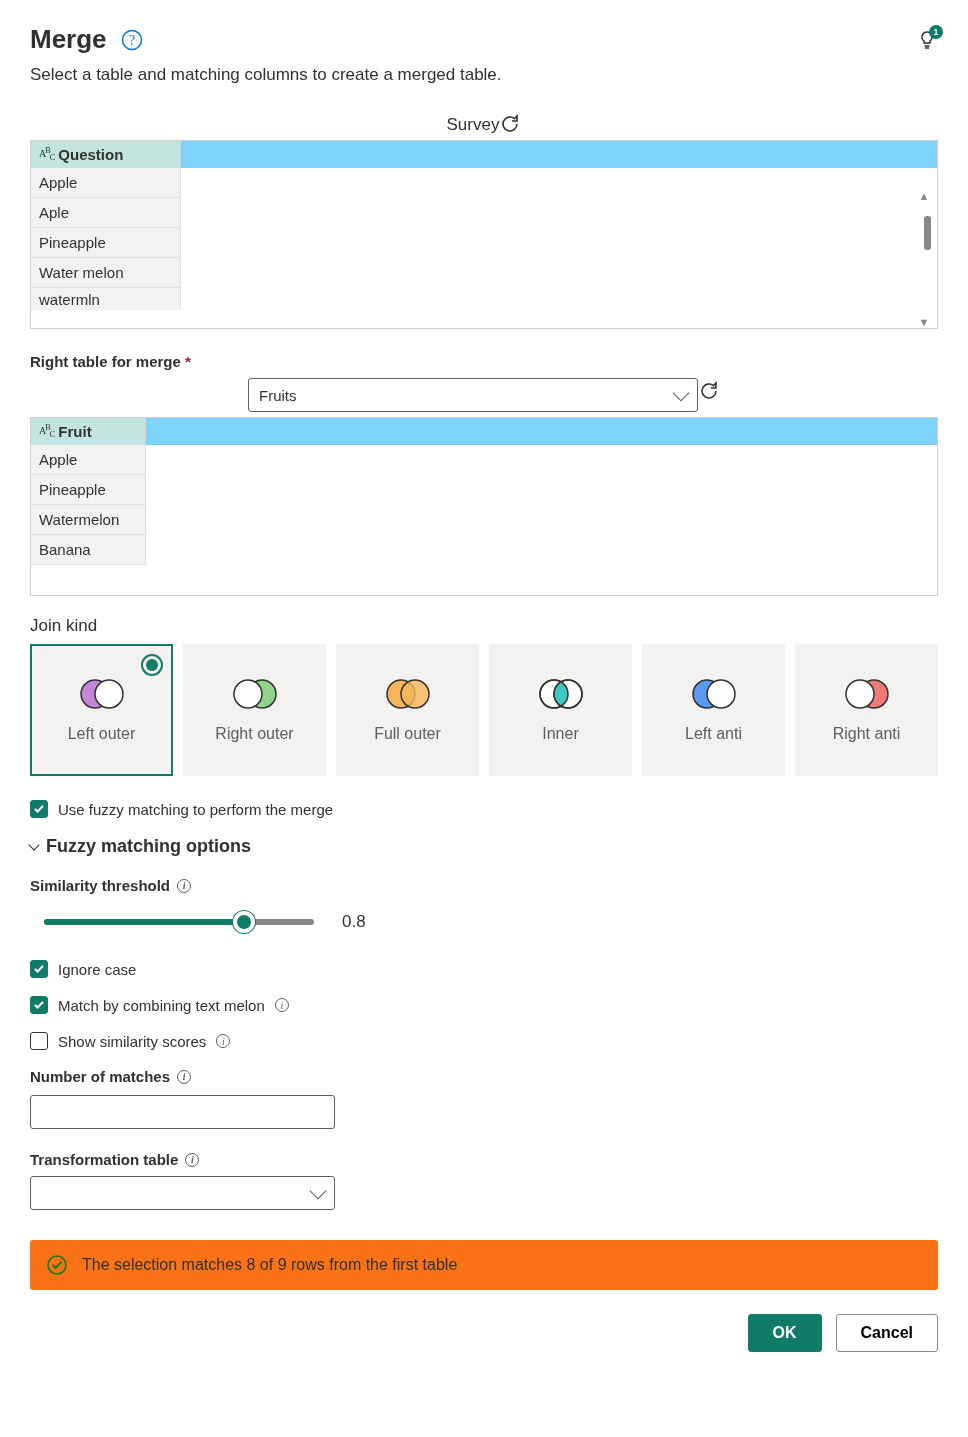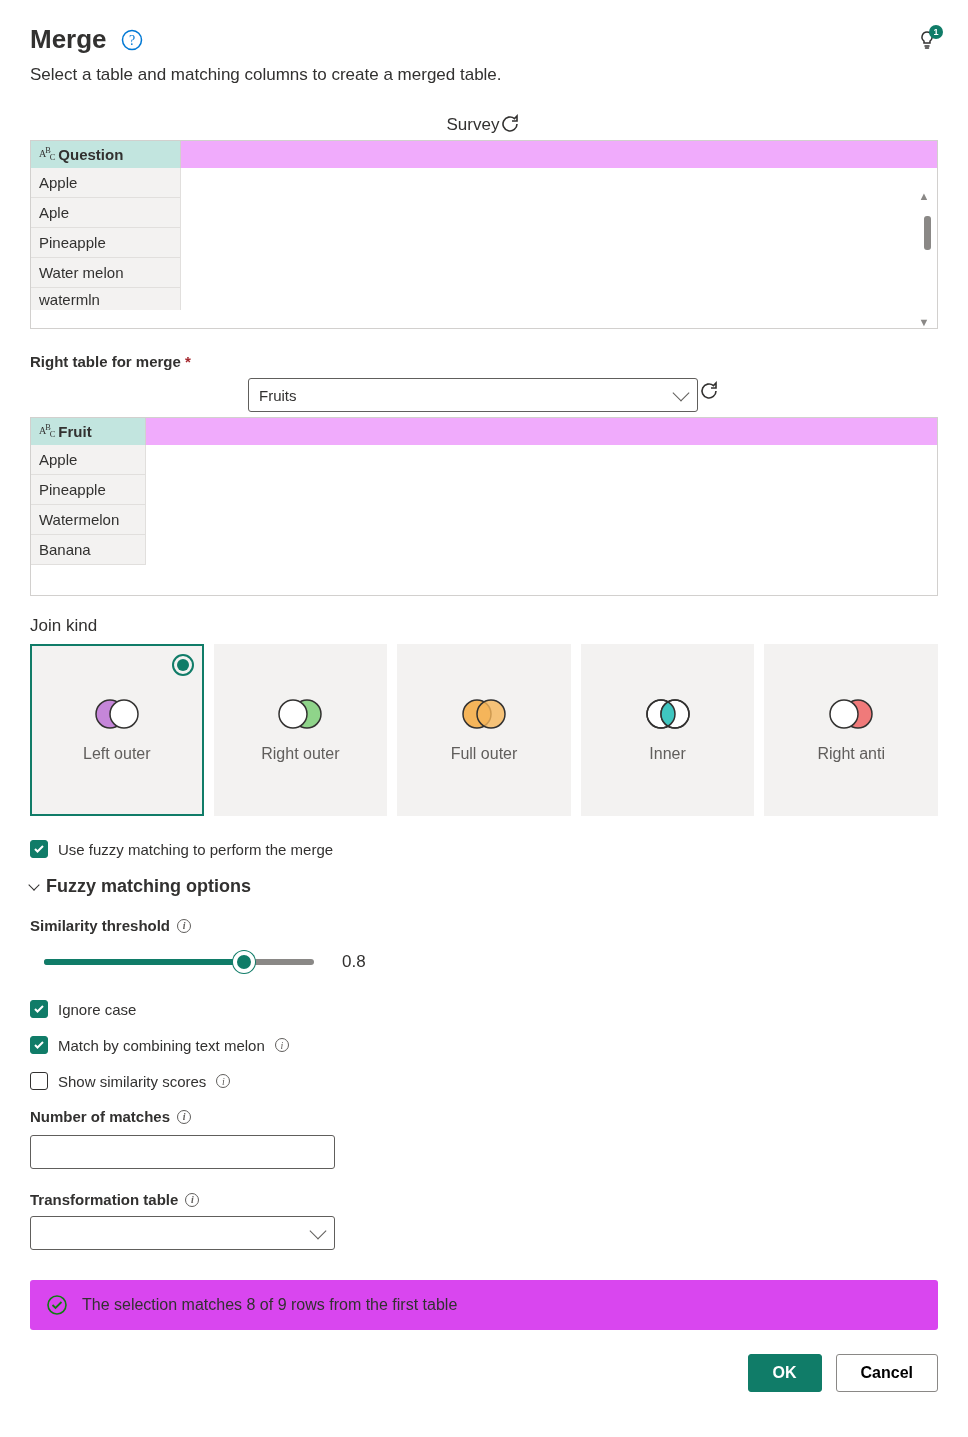--- a/index.html
+++ b/index.html
@@ -6,54 +6,54 @@
   body { font-family: "Segoe UI", -apple-system, sans-serif; font-size: 14px; color: #323130; background: #fff; padding: 24px 30px; width: 968px; }
   .header-row { display: flex; align-items: center; justify-content: space-between; }
   .title-group { display: flex; align-items: center; gap: 14px; }
   h1 { font-size: 26px; font-weight: 600; }
   .subtitle { font-size: 17px; color: #323130; margin-top: 10px; margin-bottom: 28px; }
   .section-row { display: flex; justify-content: center; align-items: flex-end; margin-bottom: 5px; }
   .section-label { font-size: 17px; }
   .section-label-bold { font-size: 15px; font-weight: 600; }
   .req { color: #a4262c; }
   .table-wrap { border: 1px solid #d2d0ce; width: 100%; background: #fff; margin-bottom: 24px; position: relative; }
-  .table-header { background: #f0abfc; display: flex; }
+  .table-header { background: #7dd3fc; display: flex; }
   .col-hdr { background: #c2e5df; padding: 5px 8px; font-weight: 600; font-size: 15px; display: flex; align-items: center; gap: 4px; border-right: 1px solid #d2d0ce; }
   .col-hdr.w1 { width: 150px; }
   .col-hdr.w2 { width: 115px; }
   .table-body { display: flex; }
   .table-col { display: flex; flex-direction: column; align-items: center; }
   .cell { background: #f3f2f1; border-bottom: 1px solid #e1dfdd; border-right: 1px solid #e1dfdd; padding: 4px 8px; font-size: 15px; height: 30px; display: flex; align-items: center; }
   .table-col.w1 .cell { width: 150px; }
   .table-col.w2 .cell { width: 115px; }
   .table1 .table-body-area { height: 160px; overflow: hidden; position: relative; }
   .scroll-hints { position: absolute; right: 6px; top: 22px; bottom: 0; width: 14px; display: flex; flex-direction: column; justify-content: space-between; align-items: center; color: #8a8886; font-size: 11px; }
   .scroll-thumb { position: absolute; right: 6px; top: 48px; width: 7px; height: 34px; background: #8a8886; border-radius: 3px; }
   .table2 { margin-top: 4px; }
   .dropdown { height: 34px; width: 450px; border: 1px solid #605e5c; border-radius: 3px; padding: 0 10px; display: flex; align-items: center; justify-content: space-between; font-size: 15px; margin-top: 8px; cursor: pointer; }
   .dropdown.small { width: 305px; }
   .chev { width: 12px; height: 12px; border-right: 1.6px solid #605e5c; border-bottom: 1.6px solid #605e5c; transform: rotate(45deg); margin-top: -4px; }
   .join-grid { display: flex; gap: 10px; margin-top: 8px; margin-bottom: 24px; }
-  .join-card { flex: 1; background: #f3f2f1; border: 2px solid transparent; height: 172px; display: flex; flex-direction: column; align-items: center; justify-content: center; gap: 14px; cursor: pointer; position: relative; font-size: 16px; color: #605e5c; text-align: center; padding: 6px; }
+  .join-card { flex: 1; background: #f3f2f1; border: 2px solid transparent; height: 132px; display: flex; flex-direction: column; align-items: center; justify-content: center; gap: 14px; cursor: pointer; position: relative; font-size: 16px; color: #605e5c; text-align: center; padding: 6px; }
   .join-card.selected { border: 2px solid #107c68; }
   .join-radio { position: absolute; top: 8px; right: 8px; width: 22px; height: 22px; border: 2px solid #107c68; border-radius: 50%; display: flex; align-items: center; justify-content: center; }
   .join-radio-dot { width: 12px; height: 12px; background: #107c68; border-radius: 50%; }
   .checkbox-row { display: flex; align-items: center; gap: 10px; margin-bottom: 18px; font-size: 15px; }
   .cbox { width: 18px; height: 18px; border: 1px solid #323130; border-radius: 3px; display: flex; align-items: center; justify-content: center; flex-shrink: 0; }
   .cbox.checked { background: #107c68; border-color: #107c68; color: #fff; }
   .accordion { display: flex; align-items: center; gap: 8px; font-weight: 600; font-size: 18px; margin-bottom: 20px; cursor: pointer; }
   .chev-sm { width: 8px; height: 8px; border-right: 1.8px solid #323130; border-bottom: 1.8px solid #323130; transform: rotate(45deg); margin-top: -3px; }
   .field-label { font-weight: 600; font-size: 15px; display: flex; align-items: center; gap: 7px; margin-top: 14px; margin-bottom: 6px; }
   .slider-row { display: flex; align-items: center; gap: 28px; margin: 18px 0 28px 14px; text-align: right; }
   .slider { position: relative; width: 270px; height: 6px; background: #8a8886; border-radius: 3px; }
   .slider-fill { position: absolute; height: 100%; background: #107c68; border-radius: 3px; left: 0; width: 74%; }
   .slider-thumb { position: absolute; top: 50%; left: 74%; width: 22px; height: 22px; background: #107c68; border: 4px solid #fff; border-radius: 50%; transform: translate(-50%, -50%); box-shadow: 0 0 0 1px #107c68; }
   .slider-val { font-size: 17px; }
   .text-input { height: 34px; width: 305px; border: 1px solid #605e5c; border-radius: 3px; margin-top: 4px; padding: 0 8px; }
-  .status-bar { background: #d946ef; border-radius: 3px; padding: 14px 16px; display: flex; align-items: center; gap: 14px; font-size: 16px; margin-top: 30px; }
+  .status-bar { background: #f97316; border-radius: 3px; padding: 14px 16px; display: flex; align-items: center; gap: 14px; font-size: 16px; margin-top: 30px; }
   .btn-row { display: flex; justify-content: flex-end; gap: 14px; margin-top: 24px; }
   .btn { height: 38px; padding: 0 24px; border-radius: 3px; font-size: 16px; font-weight: 600; cursor: pointer; border: 1px solid #8a8886; background: #fff; }
   .btn.primary { background: #107c68; border-color: #107c68; color: #fff; }
   svg { display: block; }
   .info-icon { width: 14px; height: 14px; border: 1px solid #605e5c; border-radius: 50%; font-size: 10px; display: inline-flex; align-items: center; justify-content: center; font-style: italic; font-family: serif; color: #605e5c; }
   .lightbulb { position: relative; }
   .badge { position: absolute; top: -4px; right: -5px; width: 14px; height: 14px; background: #107c68; border-radius: 50%; color: #fff; font-size: 9px; display: flex; align-items: center; justify-content: center; font-weight: bold; }
   .abc-icon { font-size: 10px; font-weight: normal; font-family: serif; letter-spacing: -1px; }
 </style>
 </head>
@@ -182,20 +182,27 @@
       <circle cx="18" cy="17" r="14" fill="#fff" stroke="#323130" stroke-width="1.5"></circle>
       <circle cx="32" cy="17" r="14" fill="#fff" stroke="#323130" stroke-width="1.5"></circle>
       <circle cx="18" cy="17" r="14" fill="#3fc6c0" clip-path="url(#cpi)"></circle>
       <circle cx="18" cy="17" r="14" fill="none" stroke="#323130" stroke-width="1.5"></circle>
       <circle cx="32" cy="17" r="14" fill="none" stroke="#323130" stroke-width="1.5"></circle>
     </svg>
     <span>Inner</span>
   </div>
   <div class="join-card">
     <svg width="50" height="34" viewBox="0 0 50 34">
+      <circle cx="18" cy="17" r="14" fill="#5a9bf0" stroke="#323130" stroke-width="1.5"></circle>
+      <circle cx="32" cy="17" r="14" fill="#fff" stroke="#323130" stroke-width="1.5"></circle>
+    </svg>
+    <span>Left anti</span>
+  </div>
+  <div class="join-card">
+    <svg width="50" height="34" viewBox="0 0 50 34">
       <circle cx="32" cy="17" r="14" fill="#f07a7a" stroke="#323130" stroke-width="1.5"></circle>
       <circle cx="18" cy="17" r="14" fill="#fff" stroke="#323130" stroke-width="1.5"></circle>
     </svg>
     <span>Right anti</span>
   </div>
 </div>
 
 <div class="checkbox-row">
   <span class="cbox checked">
     <svg width="12" height="12" viewBox="0 0 12 12">

